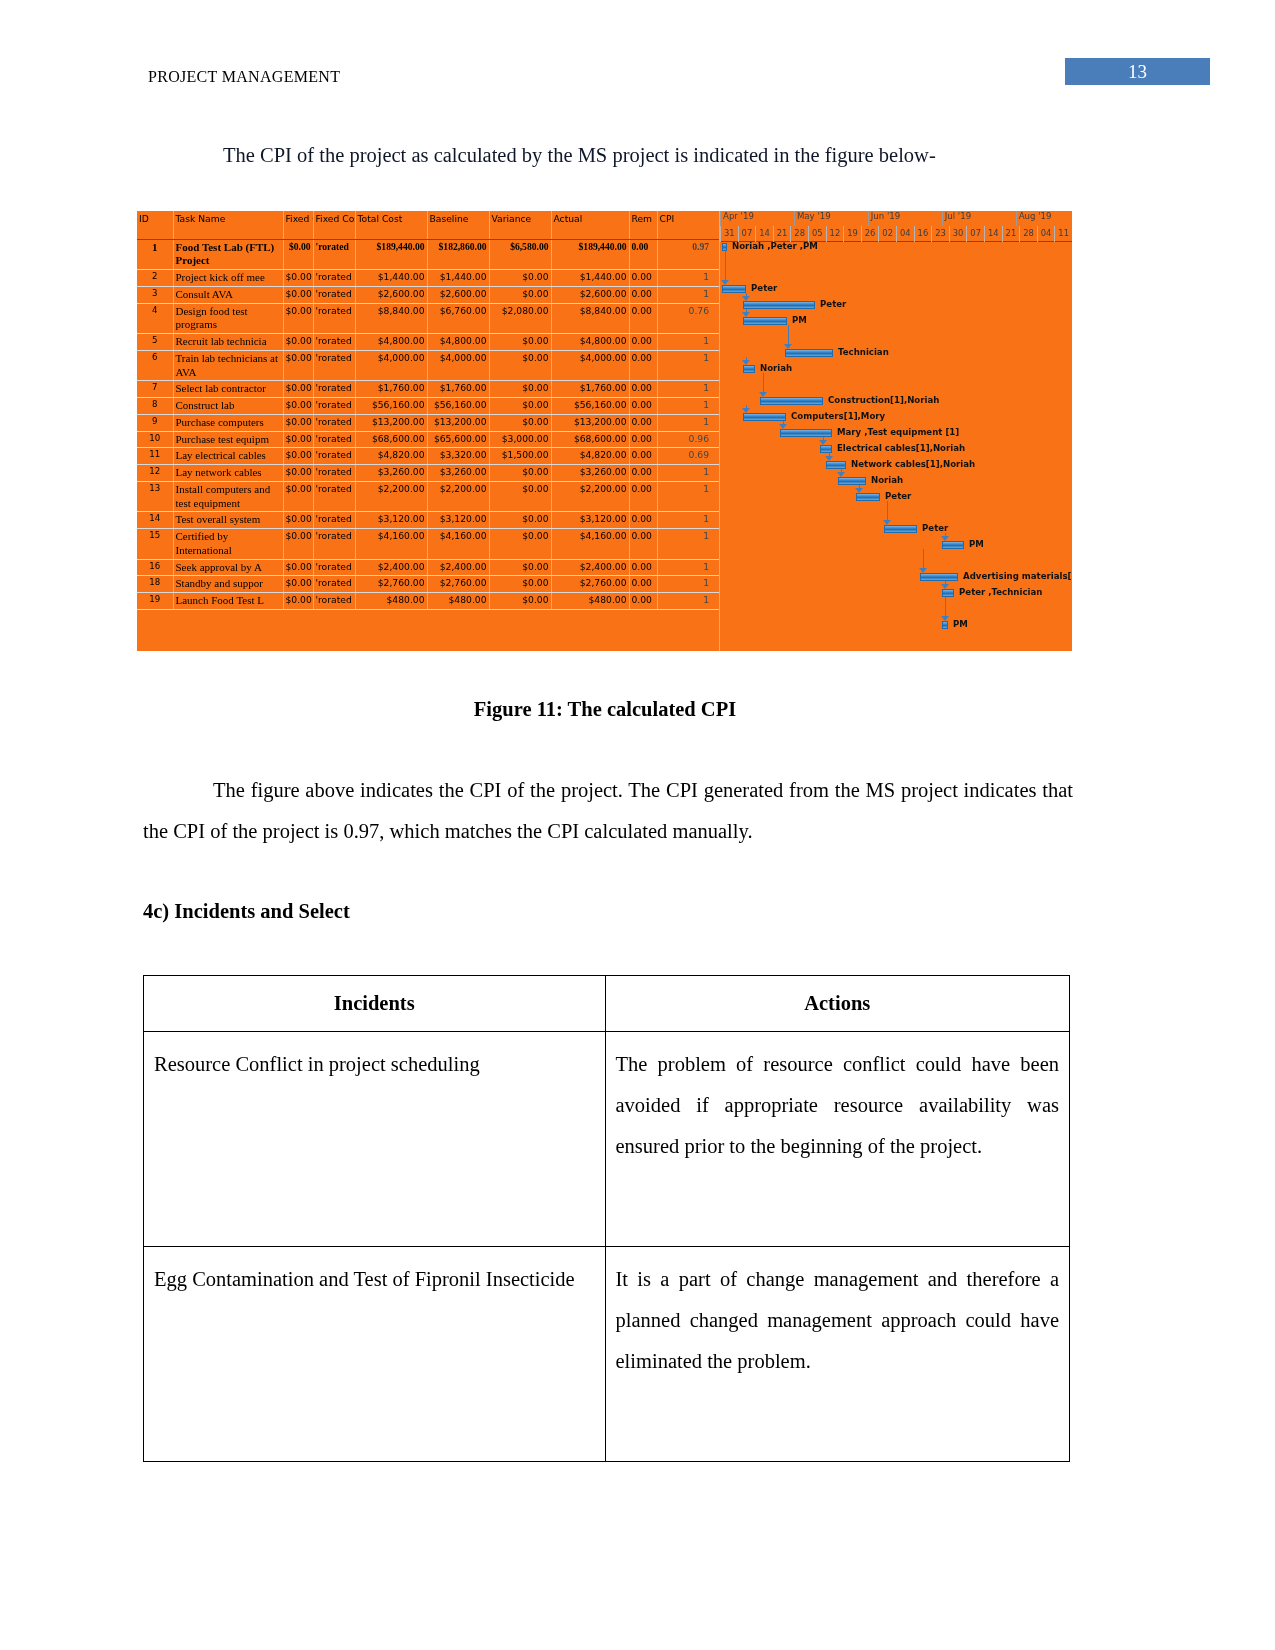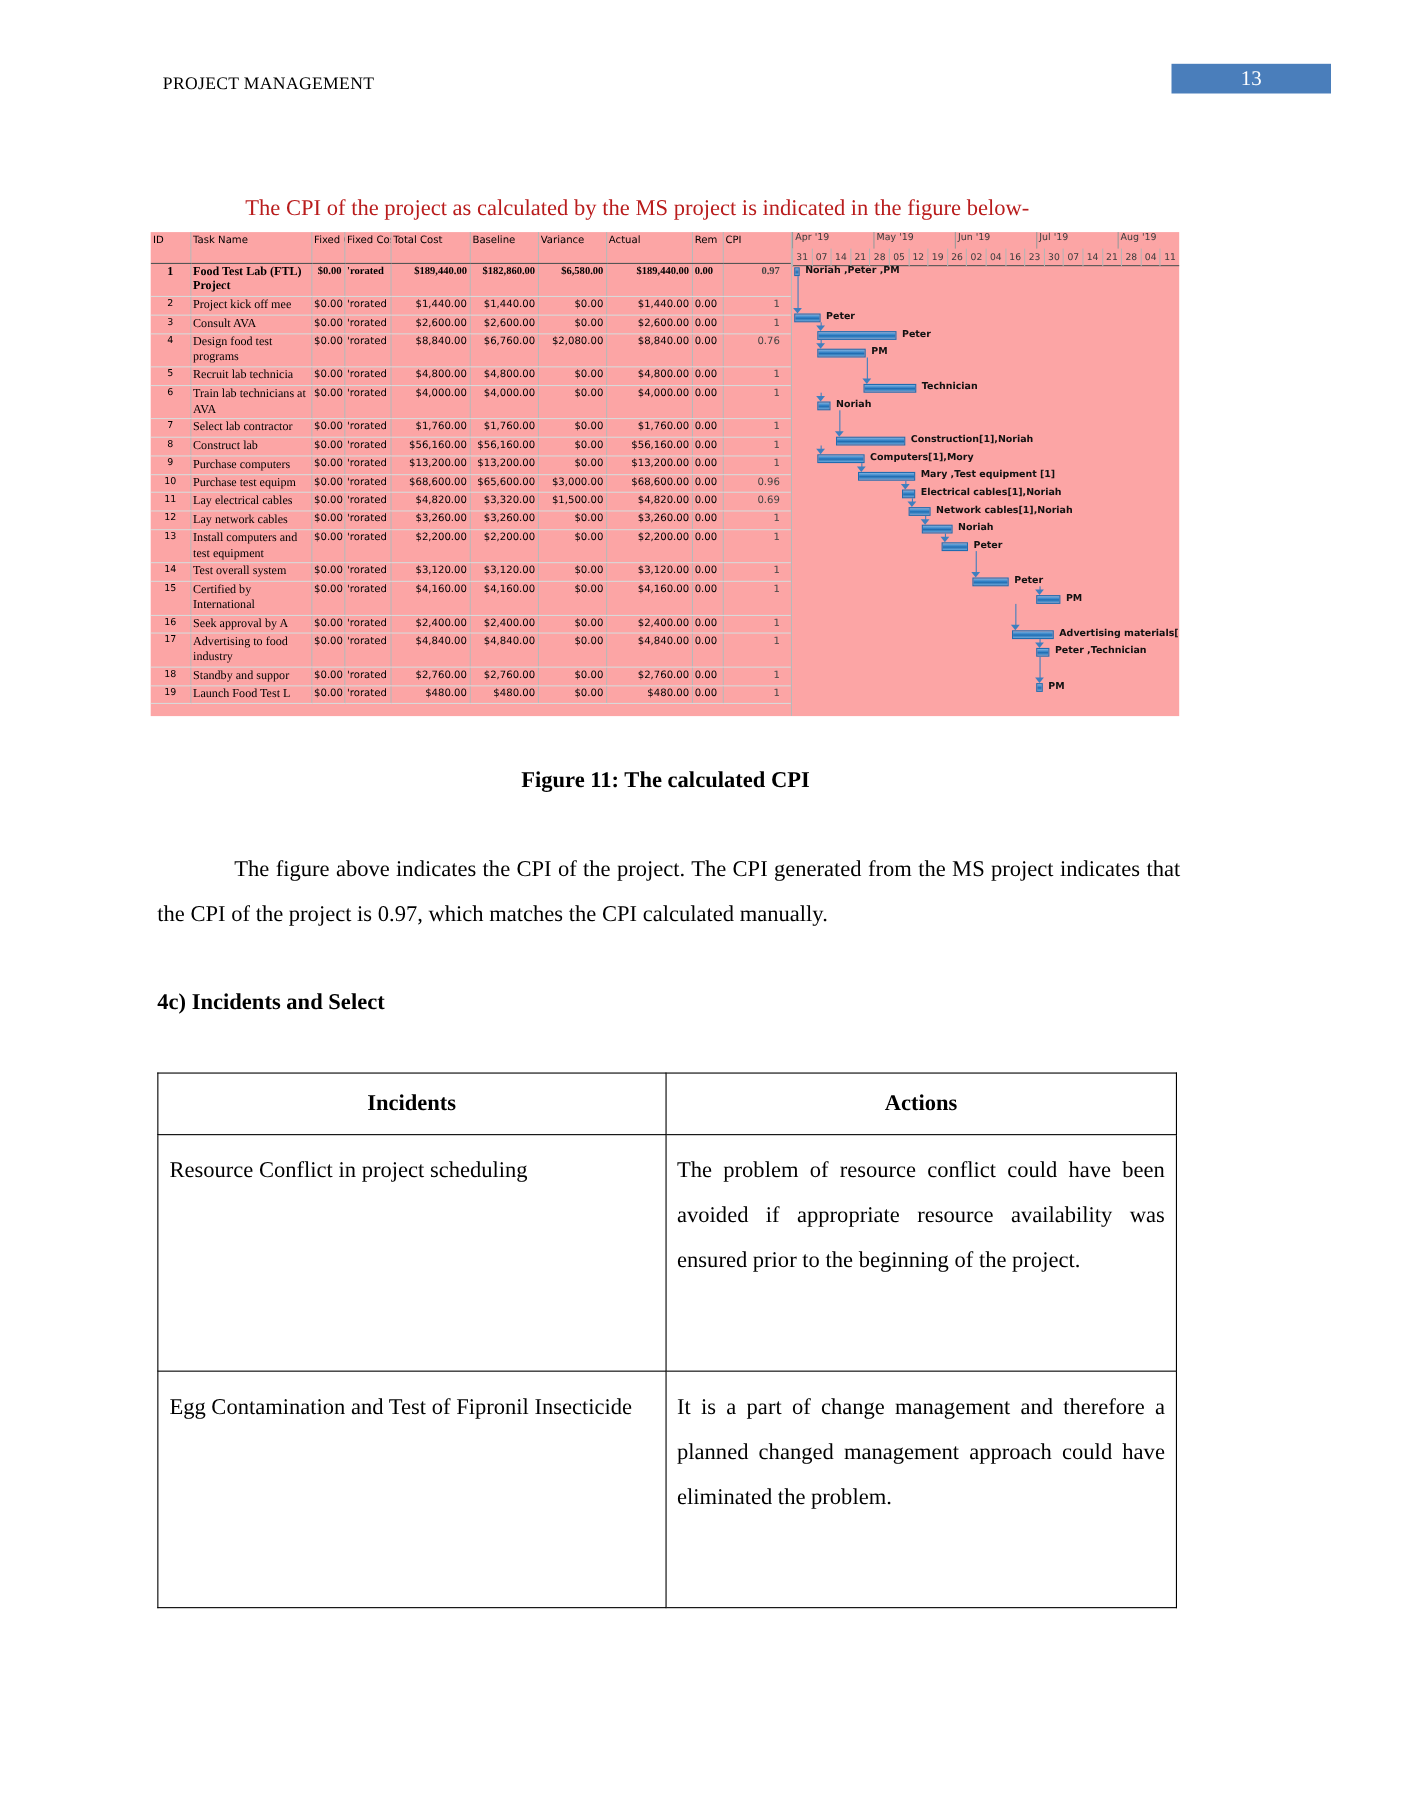--- a/index.html
+++ b/index.html
@@ -28,43 +28,42 @@
     color:#ffffff;
     font-size:19px;
     text-align:center;
     line-height:27px;
     font-family:"Liberation Serif", serif;
   }
 
   
   .intro-para {
     position:absolute; left:148px; top:140px; width:925px;
-    font-size:20.5px; line-height:1.5; color:#b91c1c;
+    font-size:20.5px; line-height:1.5; color:#0f172a;
     text-indent:75px;
-    margin-top:34px;
   }
   .figure-caption {
     position:absolute; left:0; top:698px; width:1210px;
     text-align:center; font-size:20.5px; font-weight:bold; color:#000;
   }
   .after-para {
     position:absolute; left:143px; top:770px; width:930px;
     font-size:20.5px; line-height:2.0; color:#000;
     text-align:justify; text-indent:70px;
   }
   .section-head {
     position:absolute; left:143px; top:900px;
     font-size:20.5px; font-weight:bold; color:#000;
   }
 
   
   .msp {
     position:absolute; left:137px; top:211px;
     width:935px; height:440px;
-    background:#fca5a5;
+    background:#f97316;
     font-family:"DejaVu Sans", sans-serif;
     overflow:hidden;
     border-top:0;
   }
 
   
   .sheet { position:absolute; left:0; top:0; width:582px; height:440px; }
   .sheet table { border-collapse:collapse; width:582px; table-layout:fixed; }
   .sheet th, .sheet td {
     border-left:1px solid #b8b8b8;
@@ -379,32 +378,20 @@
           </tr>
           <tr>
             <td class="id">16</td>
             <td class="tname ind">Seek approval by A</td>
             <td class="num money">$0.00</td>
             <td class="money">'rorated</td>
             <td class="num money">$2,400.00</td>
             <td class="num money">$2,400.00</td>
             <td class="num money">$0.00</td>
             <td class="num money">$2,400.00</td>
-            <td class="money">0.00</td>
-            <td class="cpi money">1</td>
-          </tr>
-          <tr>
-            <td class="id">17</td>
-            <td class="tname ind">Advertising to food industry</td>
-            <td class="num money">$0.00</td>
-            <td class="money">'rorated</td>
-            <td class="num money">$4,840.00</td>
-            <td class="num money">$4,840.00</td>
-            <td class="num money">$0.00</td>
-            <td class="num money">$4,840.00</td>
             <td class="money">0.00</td>
             <td class="cpi money">1</td>
           </tr>
           <tr>
             <td class="id">18</td>
             <td class="tname ind">Standby and suppor</td>
             <td class="num money">$0.00</td>
             <td class="money">'rorated</td>
             <td class="num money">$2,760.00</td>
             <td class="num money">$2,760.00</td>

